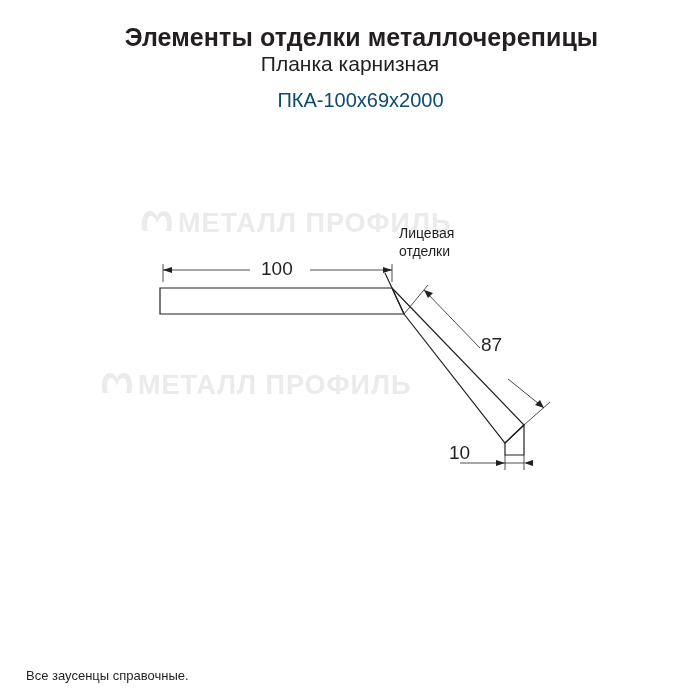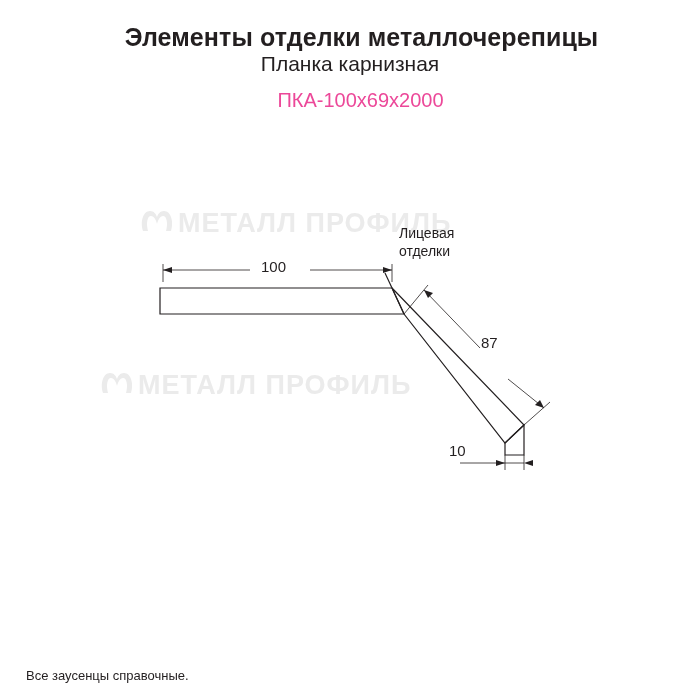--- a/index.html
+++ b/index.html
@@ -36,21 +36,21 @@
   }
   .sub-title {
     font-size: 21px;
     font-weight: normal;
     color: #231f20;
   }
   .code-title {
     margin-top: 13px;
     font-size: 20px;
     font-weight: normal;
-    color: #ec4899;
+    color: #0c4a6e;
     margin-left: 21px;
   }
   .drawing {
     position: absolute;
     top: 170px;
     left: 0;
     width: 700px;
     height: 380px;
   }
   .watermark-layer {
@@ -72,21 +72,21 @@
   }
   .wm-1 { left: 178px; top: 38px; }
   .wm-2 { left: 138px; top: 200px; }
   .wm-logo {
     position: absolute;
     width: 34px;
     height: 26px;
   }
   .label {
     position: absolute;
-    font-size: 15px;
+    font-size: 19px;
     color: #231f20;
     white-space: nowrap;
     text-align: center;
   }
   .face-label {
     position: absolute;
     font-size: 14px;
     line-height: 1.25;
     color: #231f20;
     text-align: left;

